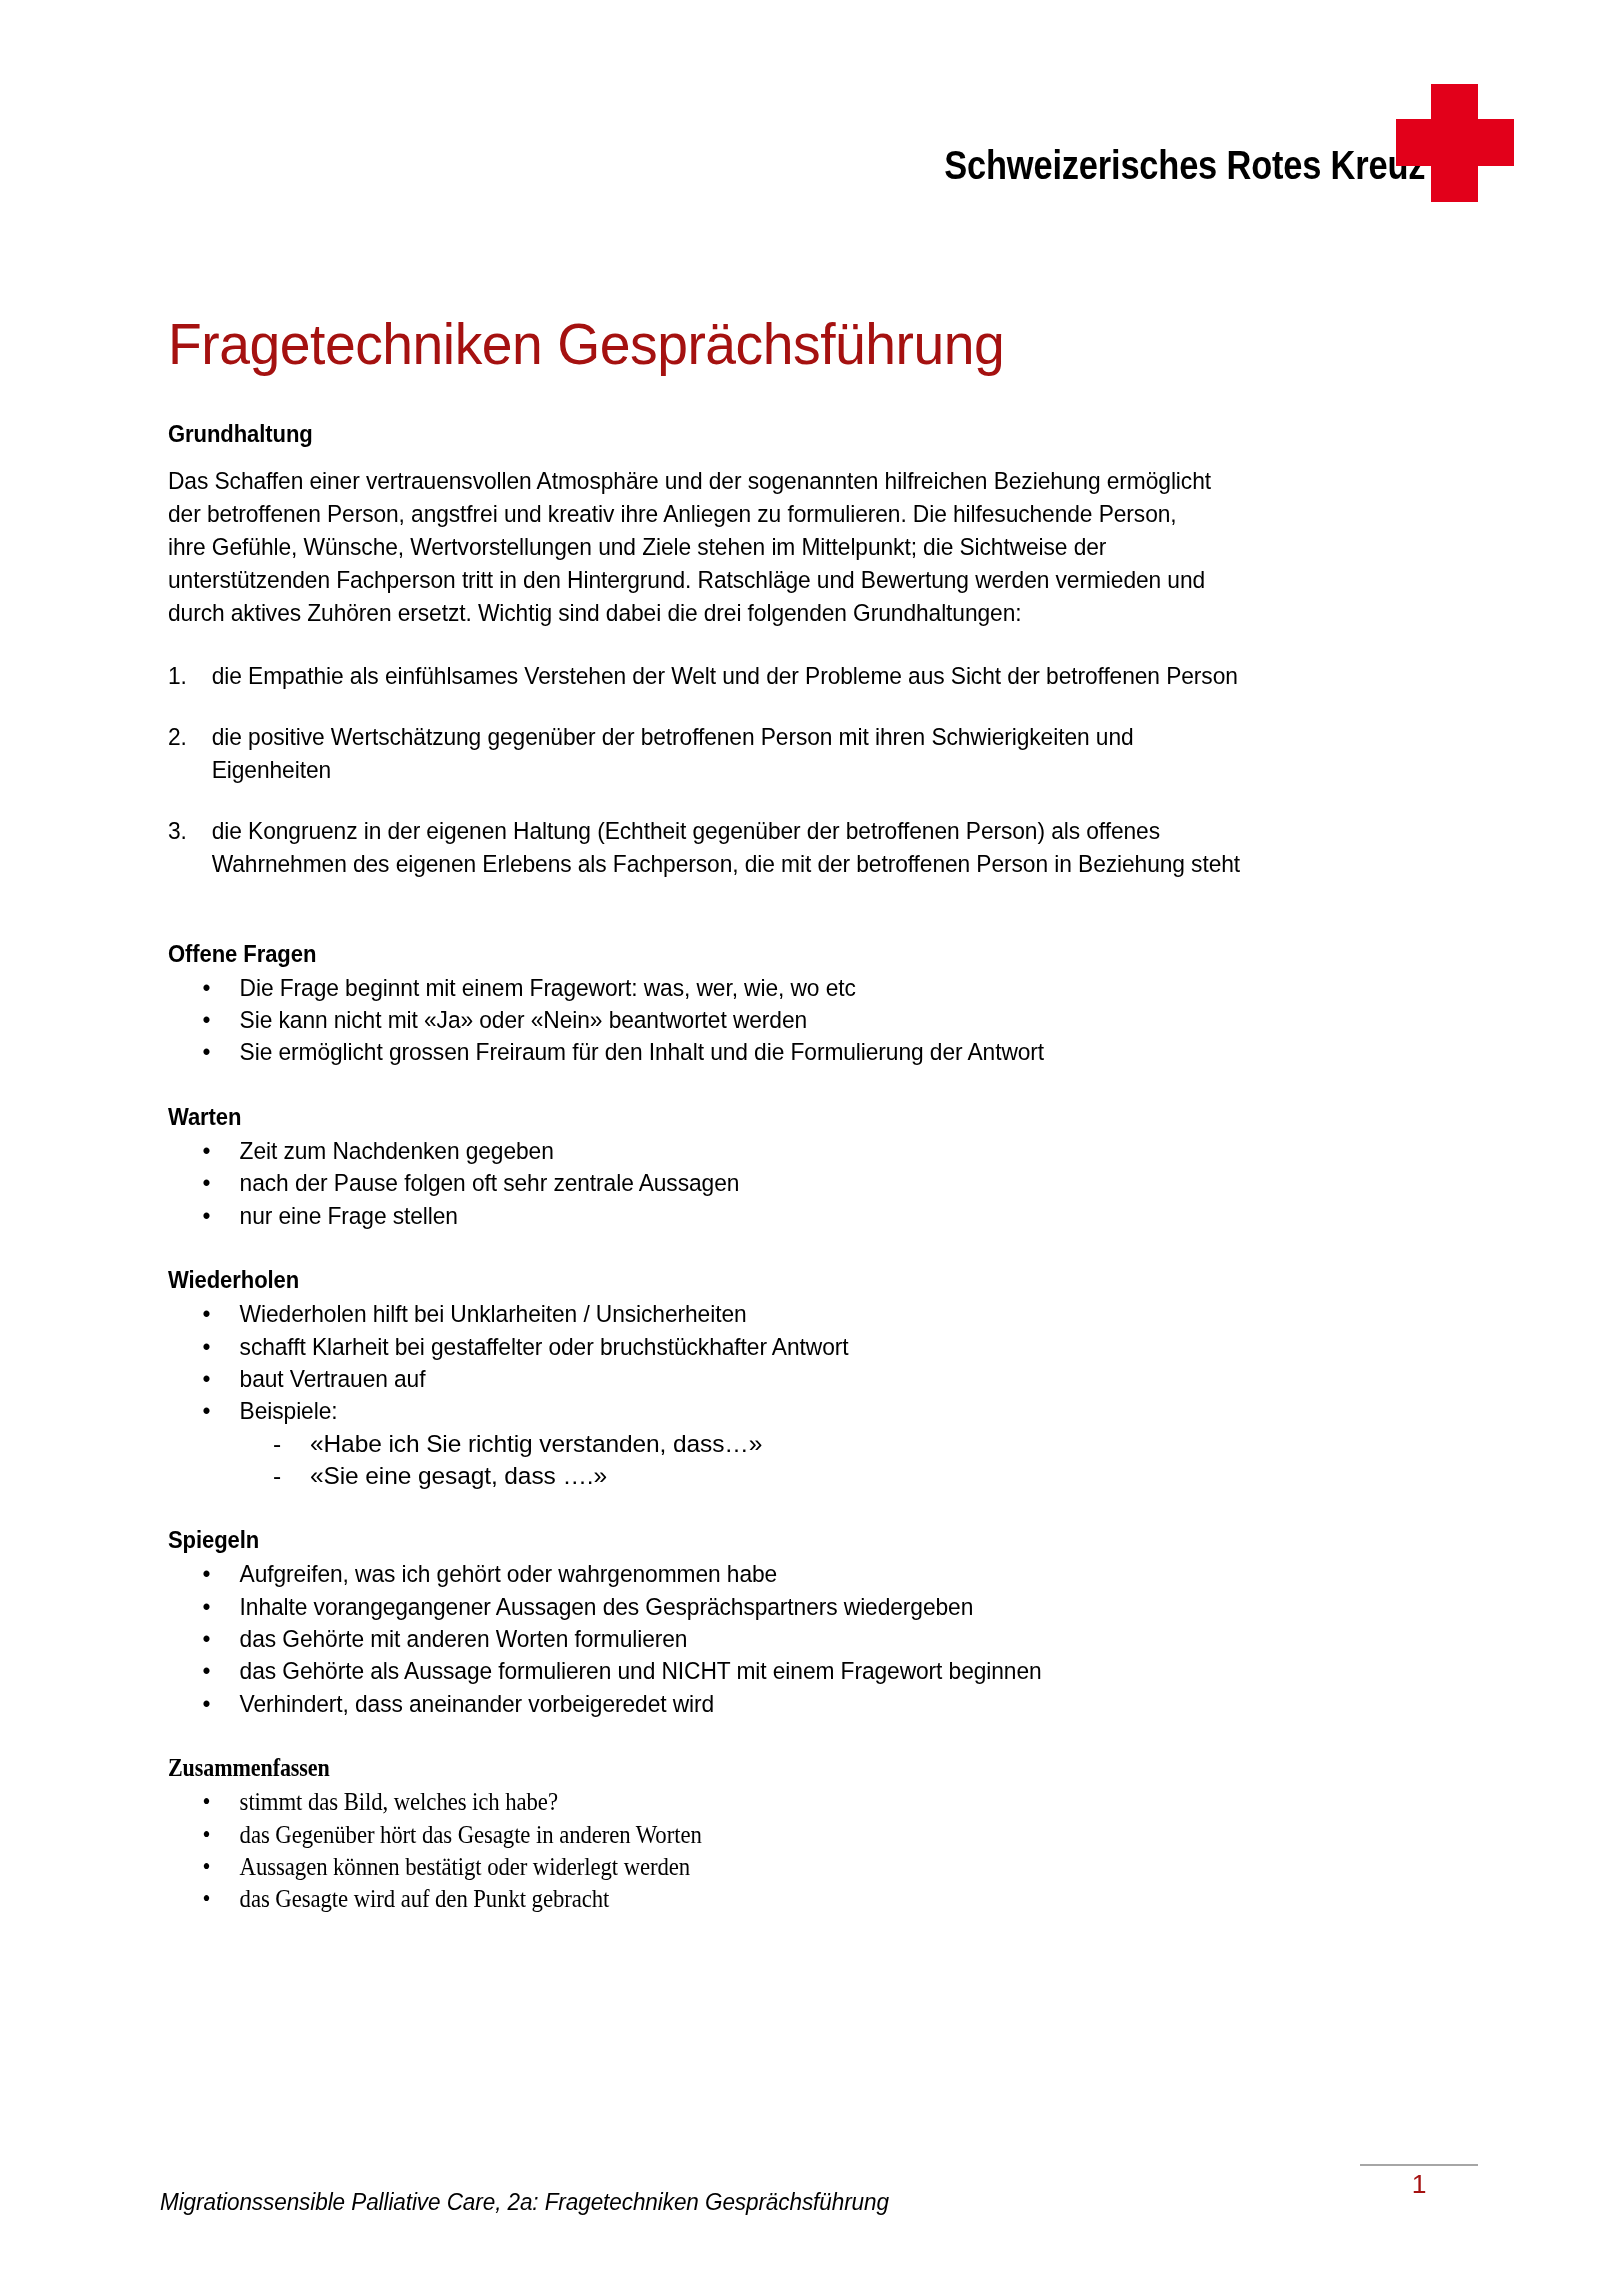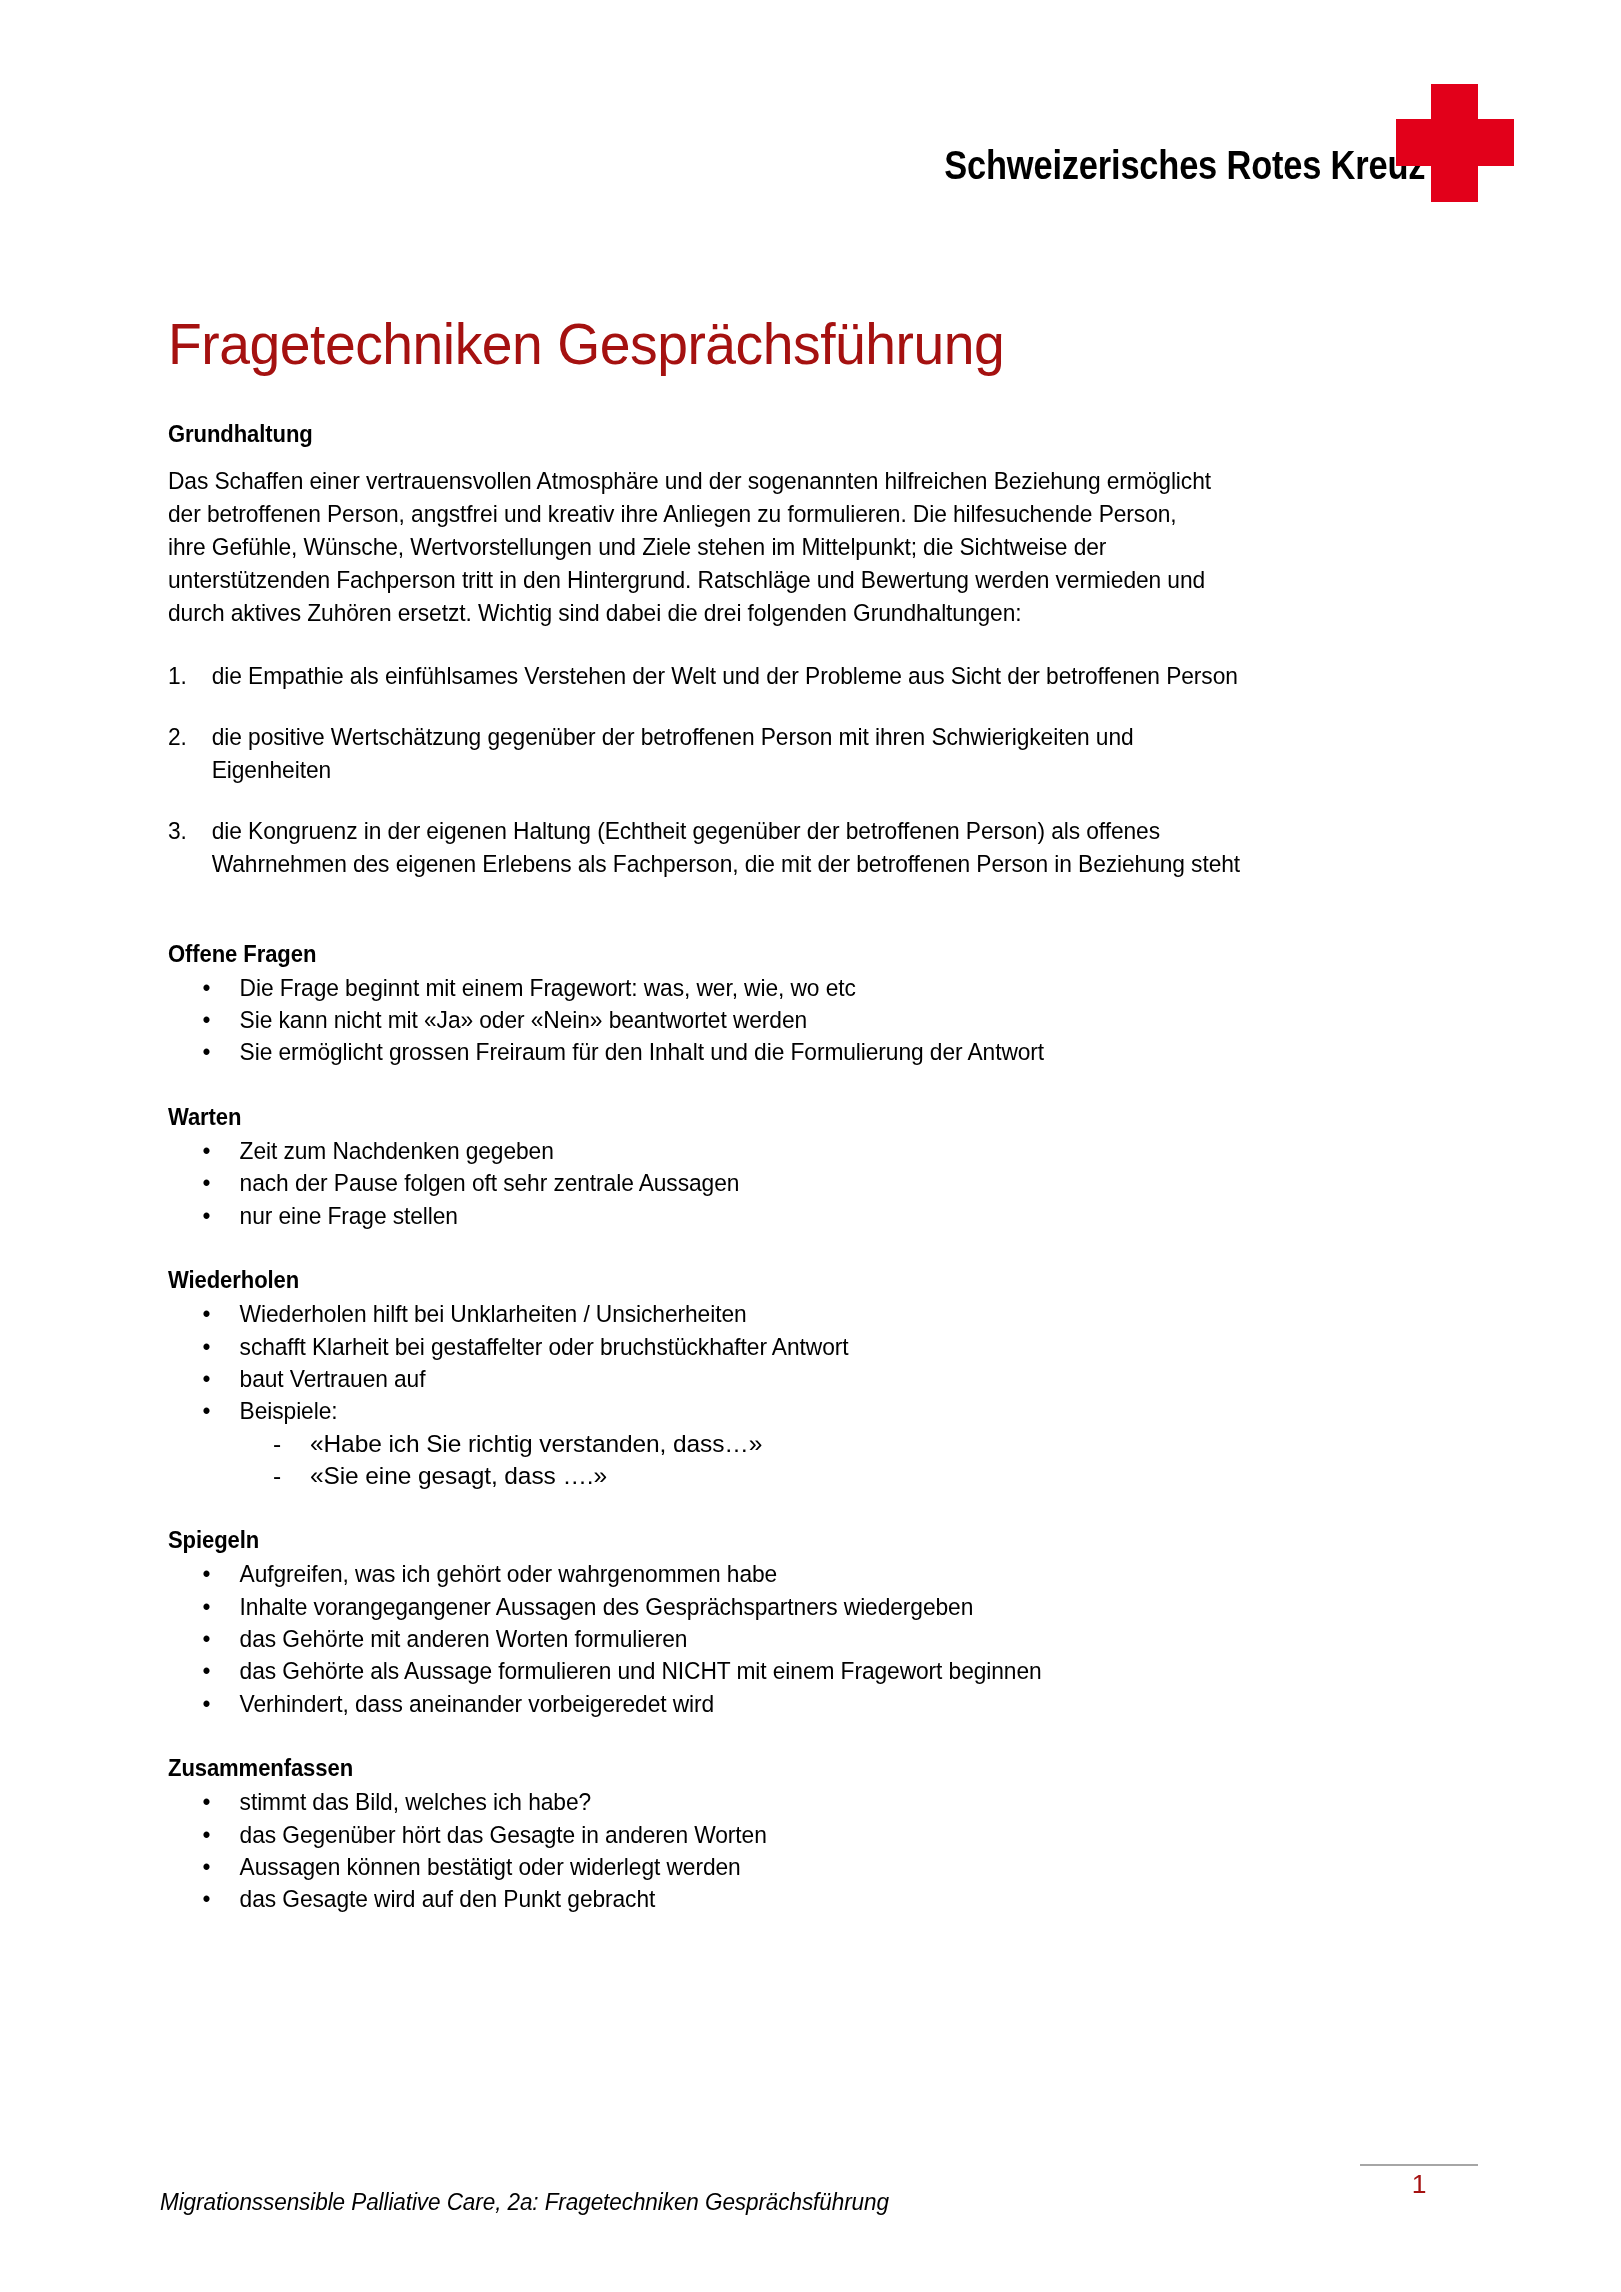--- a/index.html
+++ b/index.html
@@ -134,21 +134,21 @@
     width: 37px;
   }
 
   
   .topics {
     margin-top: 57px;
   }
   .topic-block {
     margin-bottom: 32px;
   }
-  .topic-block:last-child { margin-bottom: 0; }
+  .topic-block:last-child { margin-bottom: 0; font-family: Liberation Serif, serif; }
 
   .topic-title {
     font-size: 24.5px;
     font-weight: bold;
     margin: 0 0 2.9px 0;
     line-height: 1.28;
     letter-spacing: -0.1px;
     transform: scaleX(0.9);
     transform-origin: left center;
   }

